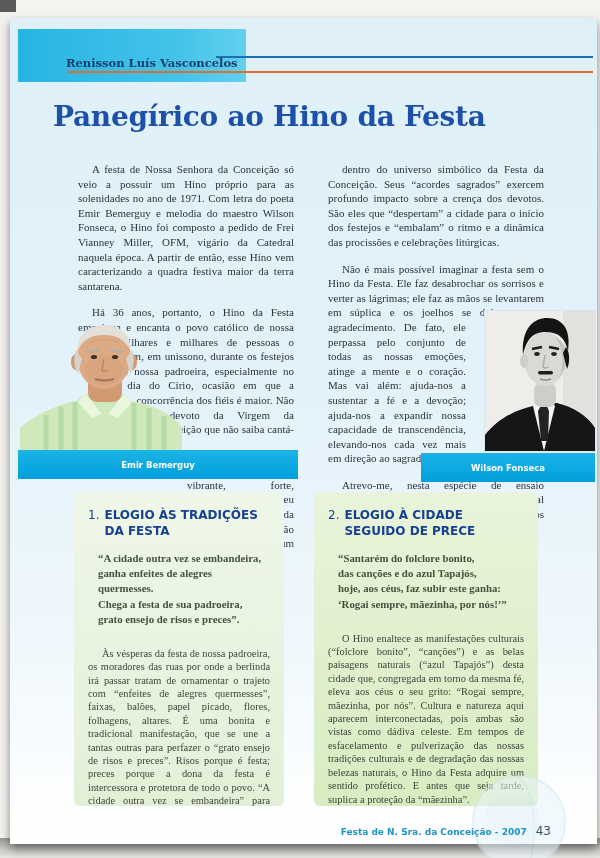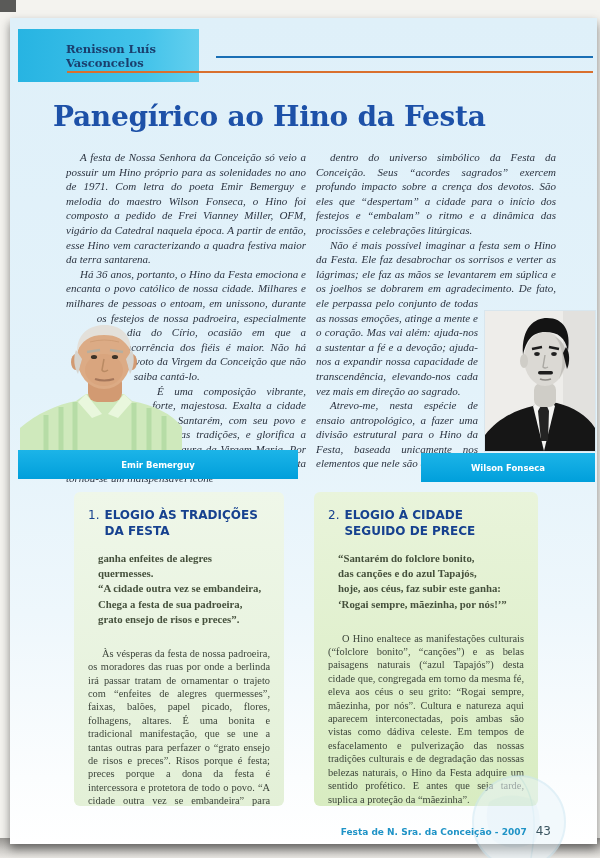--- a/index.html
+++ b/index.html
@@ -6,34 +6,34 @@
   body{background:#ffffff;font-family:"Liberation Serif",serif;}
   .scan{position:relative;width:600px;height:858px;background:#f4f3ef;overflow:hidden;}
   .scan .bottom-shadow{position:absolute;left:0;right:0;bottom:0;height:20px;
     background:linear-gradient(180deg,#9a9894,#cfcdc9 60%,#e8e6e2);}
   .corner-artifact{position:absolute;left:0;top:0;width:16px;height:12px;background:#5a5a58;}
   .page{position:absolute;left:10px;top:18px;width:587px;height:826px;
     background:linear-gradient(180deg,#dff0f9 0%,#e3f2fa 45%,#eef7fc 72%,#fbfdfe 92%,#ffffff 100%);
     box-shadow:0 5px 9px rgba(40,40,40,.55);}
 
   
-  .author-banner{position:absolute;left:8px;top:11px;width:181px;height:53px;
+  .author-banner{position:absolute;left:8px;top:11px;width:228px;height:53px;
     background:linear-gradient(90deg,#27b4e2,#43c3ea 70%,#63cfee);
     display:flex;align-items:flex-end;padding:0 0 12px 48px;box-sizing:border-box;}
   .author-banner .name{font-family:"DejaVu Serif",serif;font-weight:700;font-size:11.5px;color:#1a3f6e;}
   .rule-blue{position:absolute;left:206px;top:38px;width:377px;height:2px;background:#1a6fb5;}
   .rule-orange{position:absolute;left:57px;top:53px;width:526px;height:2px;background:#d9702e;}
   .page-title{position:absolute;left:43px;top:82px;font-family:"DejaVu Serif",serif;
     font-weight:700;font-size:28px;color:#1d51a8;letter-spacing:-0.3px;}
 
   
   .article{position:absolute;left:56px;top:132px;width:490px;display:flex;gap:10px;
     font-size:11px;line-height:14.6px;color:#2b3340;text-align:justify;}
   .article .col{width:240px;}
-  .article p{margin:0;text-indent:14px;font-style:italic;}
+  .article p{margin:12px;text-indent:14px;}
   .wrapL{float:left;width:105px;height:185px;margin-right:4px;
     shape-outside:polygon(0 57px,24px 57px,105px 185px,0 185px);shape-margin:5px;}
   .wrapR{float:right;width:74px;height:213px;margin-left:4px;
     shape-outside:inset(73px 0 0 0);shape-margin:6px;}
 
   
   .photo{position:absolute;}
   .photo-emir{left:4px;top:306px;width:172px;height:126px;}
   .photo-wilson{left:475px;top:293px;width:110px;height:140px;box-shadow:0 0 0 1px #d8e6ee;}
   .caption-bar{position:absolute;height:29px;background:linear-gradient(180deg,#1cb4e8,#009fdb);
@@ -141,22 +141,22 @@
     <div class="caption-bar caption-wilson">
       <span>Wilson Fonseca</span>
     </div>
 
     <div class="hbox hbox-1">
       <div class="head">
         <span class="num">1.</span>
         <span>ELOGIO ÀS TRADIÇÕES DA FESTA</span>
       </div>
       <div class="quote">
+        <div>“A cidade outra vez se embandeira,</div>
         <div>ganha enfeites de alegres quermesses.</div>
-        <div>“A cidade outra vez se embandeira,</div>
         <div>Chega a festa de sua padroeira,</div>
         <div>grato ensejo de risos e preces”.</div>
       </div>
       <div class="body">Às vésperas da festa de nossa padroeira, os moradores das ruas por onde a berlinda irá passar tratam de ornamentar o trajeto com “enfeites de alegres quermesses”, faixas, balões, papel picado, flores, folhagens, altares. É uma bonita e tradicional manifestação, que se une a tantas outras para perfazer o “grato ensejo de risos e preces”. Risos porque é festa; preces porque a dona da festa é intercessora e protetora de todo o povo. “A cidade outra vez se embandeira” para reverenciá-la, para que ela possa passar, majestosa, distribuindo graças e favores.</div>
     </div>
 
     <div class="hbox hbox-2">
       <div class="head">
         <span class="num">2.</span>
         <span>ELOGIO À CIDADE SEGUIDO DE PRECE</span>

